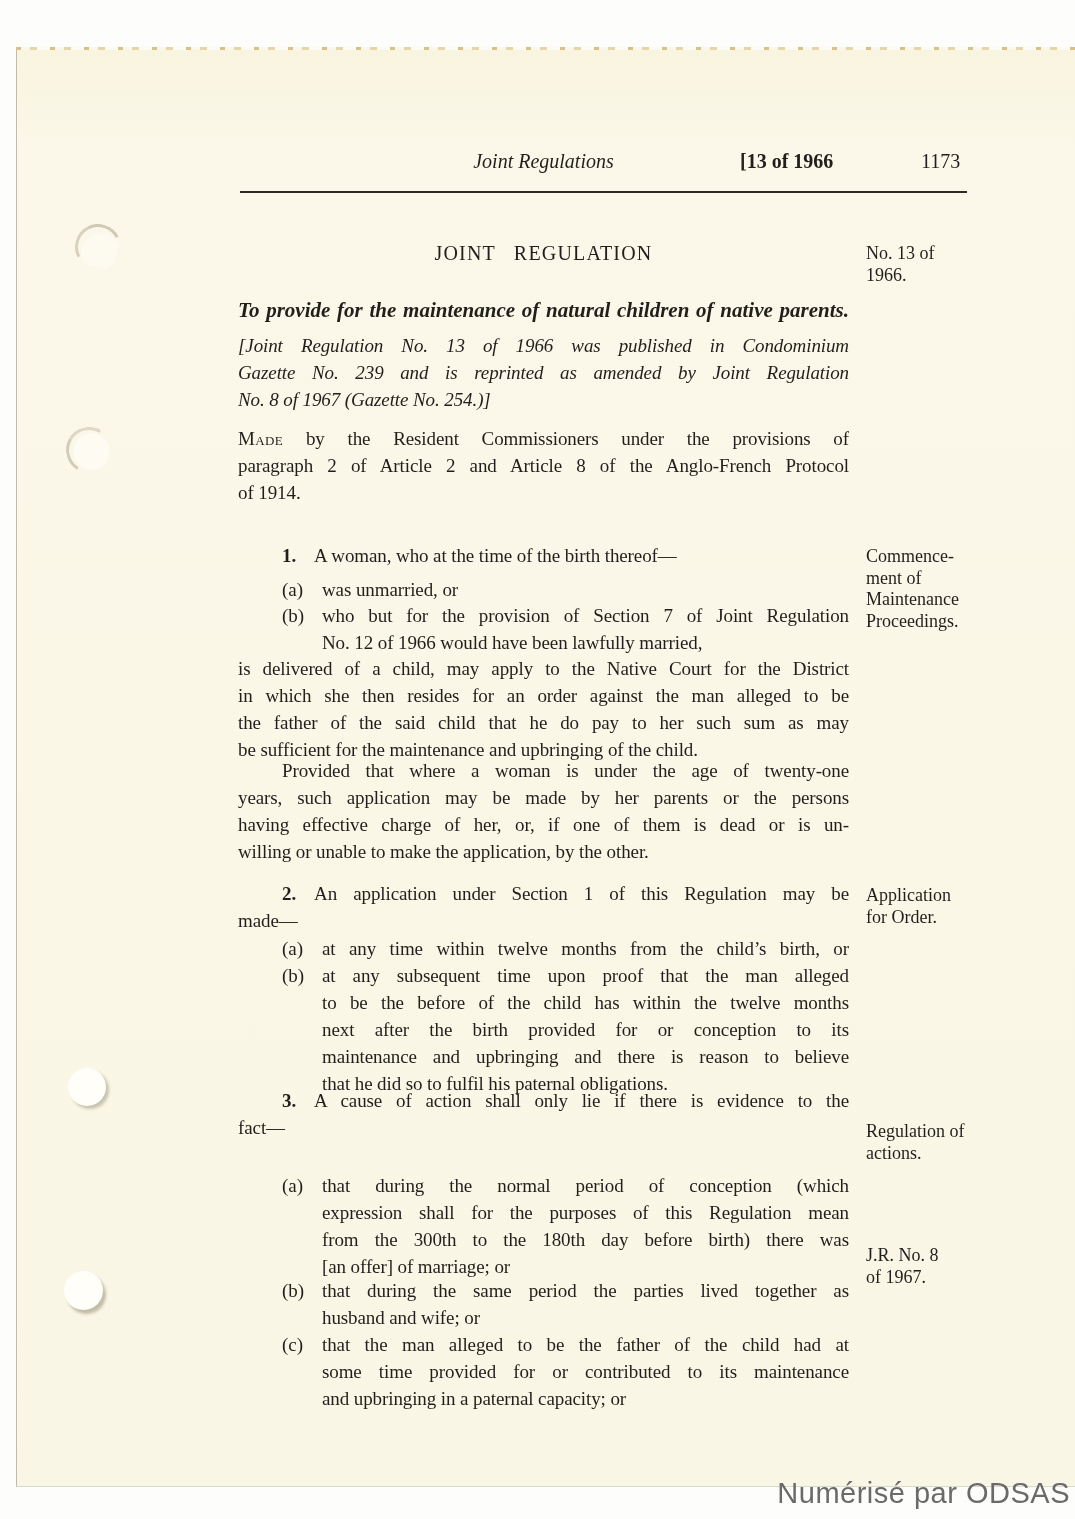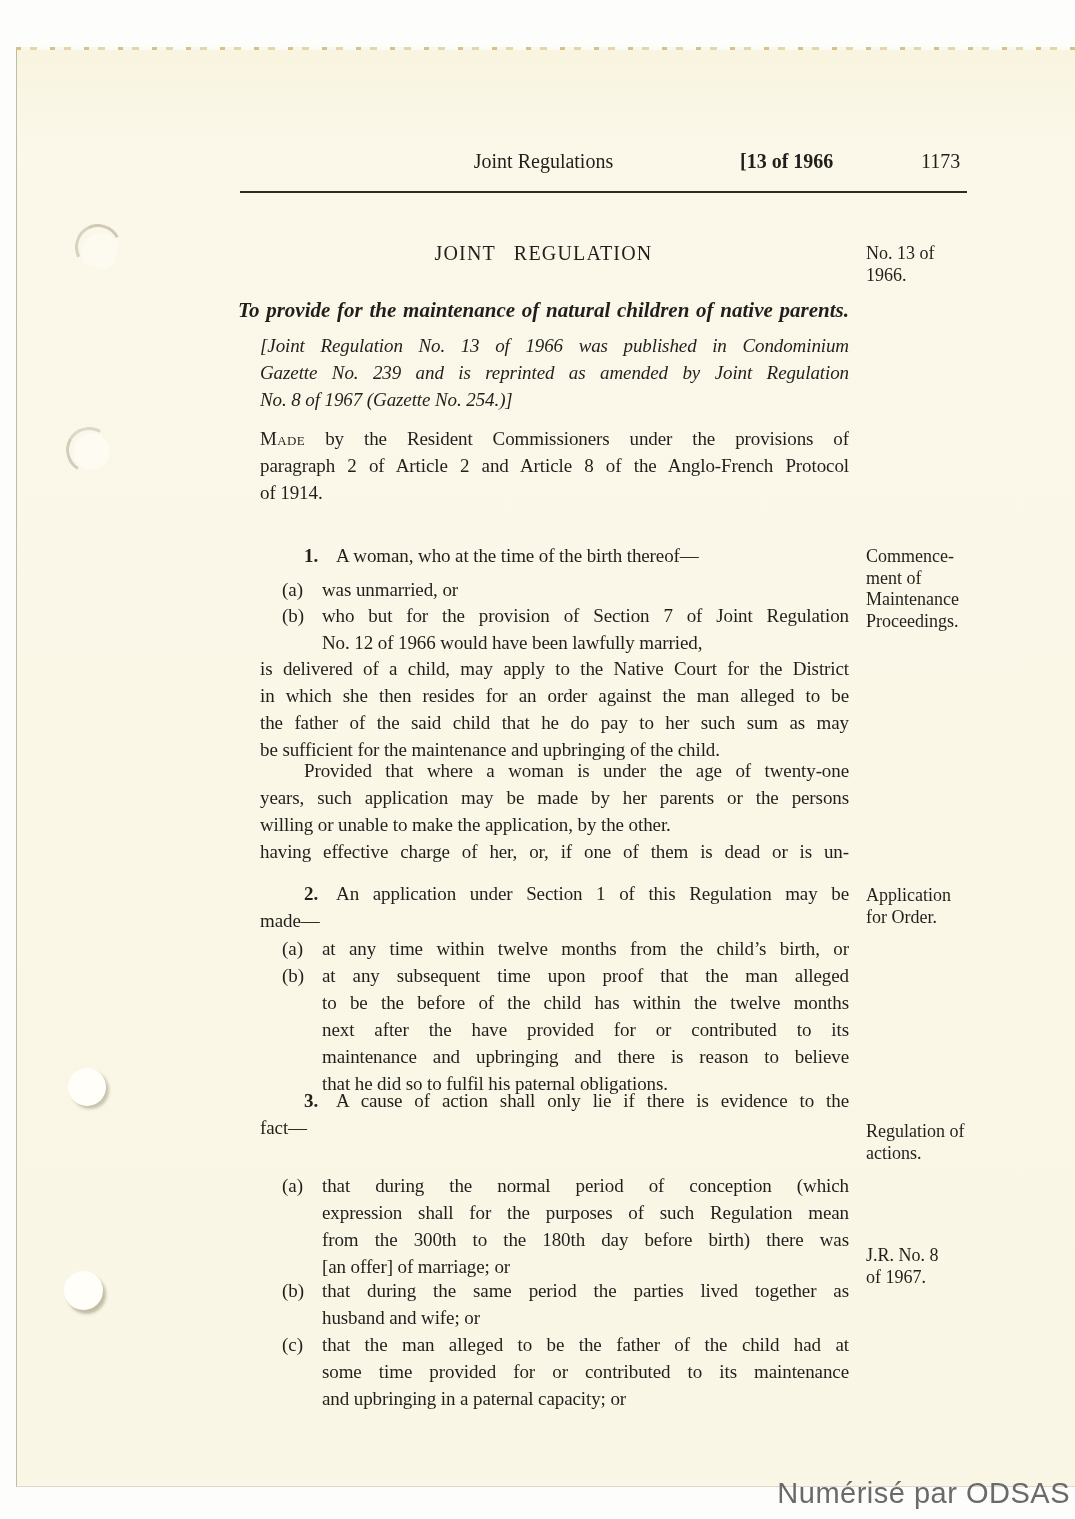--- a/index.html
+++ b/index.html
@@ -38,40 +38,39 @@
   #hole-3 {
     left:68px; top:1068px; width:38px; height:38px; background:#fffef9;
     box-shadow:3px 3px 3px rgba(140,133,105,.45);
   }
   #hole-4 {
     left:64px; top:1271px; width:39px; height:39px; background:#fffef9;
     box-shadow:3px 4px 3px rgba(140,133,105,.5);
   }
   #hdr-journal {
     position:absolute; left:238px; top:150px; width:611px; text-align:center;
-    font-size:20px;
+    font-style:italic; font-size:20px;
   }
   #hdr-cite { position:absolute; left:740px; top:150px; font-weight:bold; font-size:20px; }
   #hdr-page { position:absolute; left:921px; top:150px; font-size:20px; }
   #rule { position:absolute; left:240px; top:191px; width:727px; height:2px; background:#2b2a26; }
   #title {
     position:absolute; left:238px; top:242px; width:611px; text-align:center;
     font-size:20px; letter-spacing:1.2px; word-spacing:12px;
   }
   #subtitle {
     position:absolute; left:238px; top:298px; width:611px;
     font-weight:bold; font-size:21px;
     text-align:justify; text-align-last:justify; height:27px; overflow:hidden;font-style:italic;
   }
   .block { position:absolute; left:238px; width:611px; font-size:19px; }
   .block.italic { font-style:italic; }
   .line {
     text-align:justify; line-height:27px; height:27px; overflow:hidden;
     letter-spacing:-0.1px;
-    margin-left:22px;
   }
   .lj { text-align-last:justify; }
   .ll { text-align:left; text-align-last:left; }
   .fi { text-indent:44px; }
   .secnum { font-weight:bold; margin-right:18px; }
   .sc { font-variant:small-caps; letter-spacing:.4px; }
   .block.item .line { margin-left:84px; }
   .imarker { position:absolute; left:44px; top:0; line-height:27px; font-size:19px; }
   .mnote { position:absolute; left:866px; width:195px; font-size:18px; line-height:21.5px; }
   .mnote div { white-space:nowrap; }
@@ -125,47 +124,47 @@
     </div>
     <div class="block p" style="top: 655px;">
       <div class="line lj">is delivered of a child, may apply to the Native Court for the District</div>
       <div class="line lj">in which she then resides for an order against the man alleged to be</div>
       <div class="line lj">the father of the said child that he do pay to her such sum as may</div>
       <div class="line ll">be sufficient for the maintenance and upbringing of the child.</div>
     </div>
     <div class="block p" style="top: 757px;">
       <div class="line lj fi">Provided that where a woman is under the age of twenty-one</div>
       <div class="line lj">years, such application may be made by her parents or the persons</div>
+      <div class="line lj">having effective charge of her, or, if one of them is dead or is un-</div>
       <div class="line ll">willing or unable to make the application, by the other.</div>
-      <div class="line lj">having effective charge of her, or, if one of them is dead or is un-</div>
     </div>
     <div class="block section" style="top: 880px;">
       <div class="line lj fi"><span class="secnum">2.</span>An application under Section 1 of this Regulation may be</div>
       <div class="line ll">made—</div>
     </div>
     <div class="block item" style="top: 935px;">
       <span class="imarker">(a)</span>
       <div class="line lj">at any time within twelve months from the child’s birth, or</div>
     </div>
     <div class="block item" style="top: 962px;">
       <span class="imarker">(b)</span>
       <div class="line lj">at any subsequent time upon proof that the man alleged</div>
       <div class="line lj">to be the before of the child has within the twelve months</div>
-      <div class="line lj">next after the have provided for or contributed to its</div>
+      <div class="line lj">next after the birth provided for or conception to its</div>
       <div class="line lj">maintenance and upbringing and there is reason to believe</div>
       <div class="line ll">that he did so to fulfil his paternal obligations.</div>
     </div>
     <div class="block section" style="top: 1087px;">
       <div class="line lj fi"><span class="secnum">3.</span>A cause of action shall only lie if there is evidence to the</div>
       <div class="line ll">fact—</div>
     </div>
     <div class="block item" style="top: 1172px;">
       <span class="imarker">(a)</span>
       <div class="line lj">that during the normal period of conception (which</div>
-      <div class="line lj">expression shall for the purposes of such Regulation mean</div>
+      <div class="line lj">expression shall for the purposes of this Regulation mean</div>
       <div class="line lj">from the 300th to the 180th day before birth) there was</div>
       <div class="line ll">[an offer] of marriage; or</div>
     </div>
     <div class="block item" style="top: 1277px;">
       <span class="imarker">(b)</span>
       <div class="line lj">that during the same period the parties lived together as</div>
       <div class="line ll">husband and wife; or</div>
     </div>
     <div class="block item" style="top: 1331px;">
       <span class="imarker">(c)</span>

